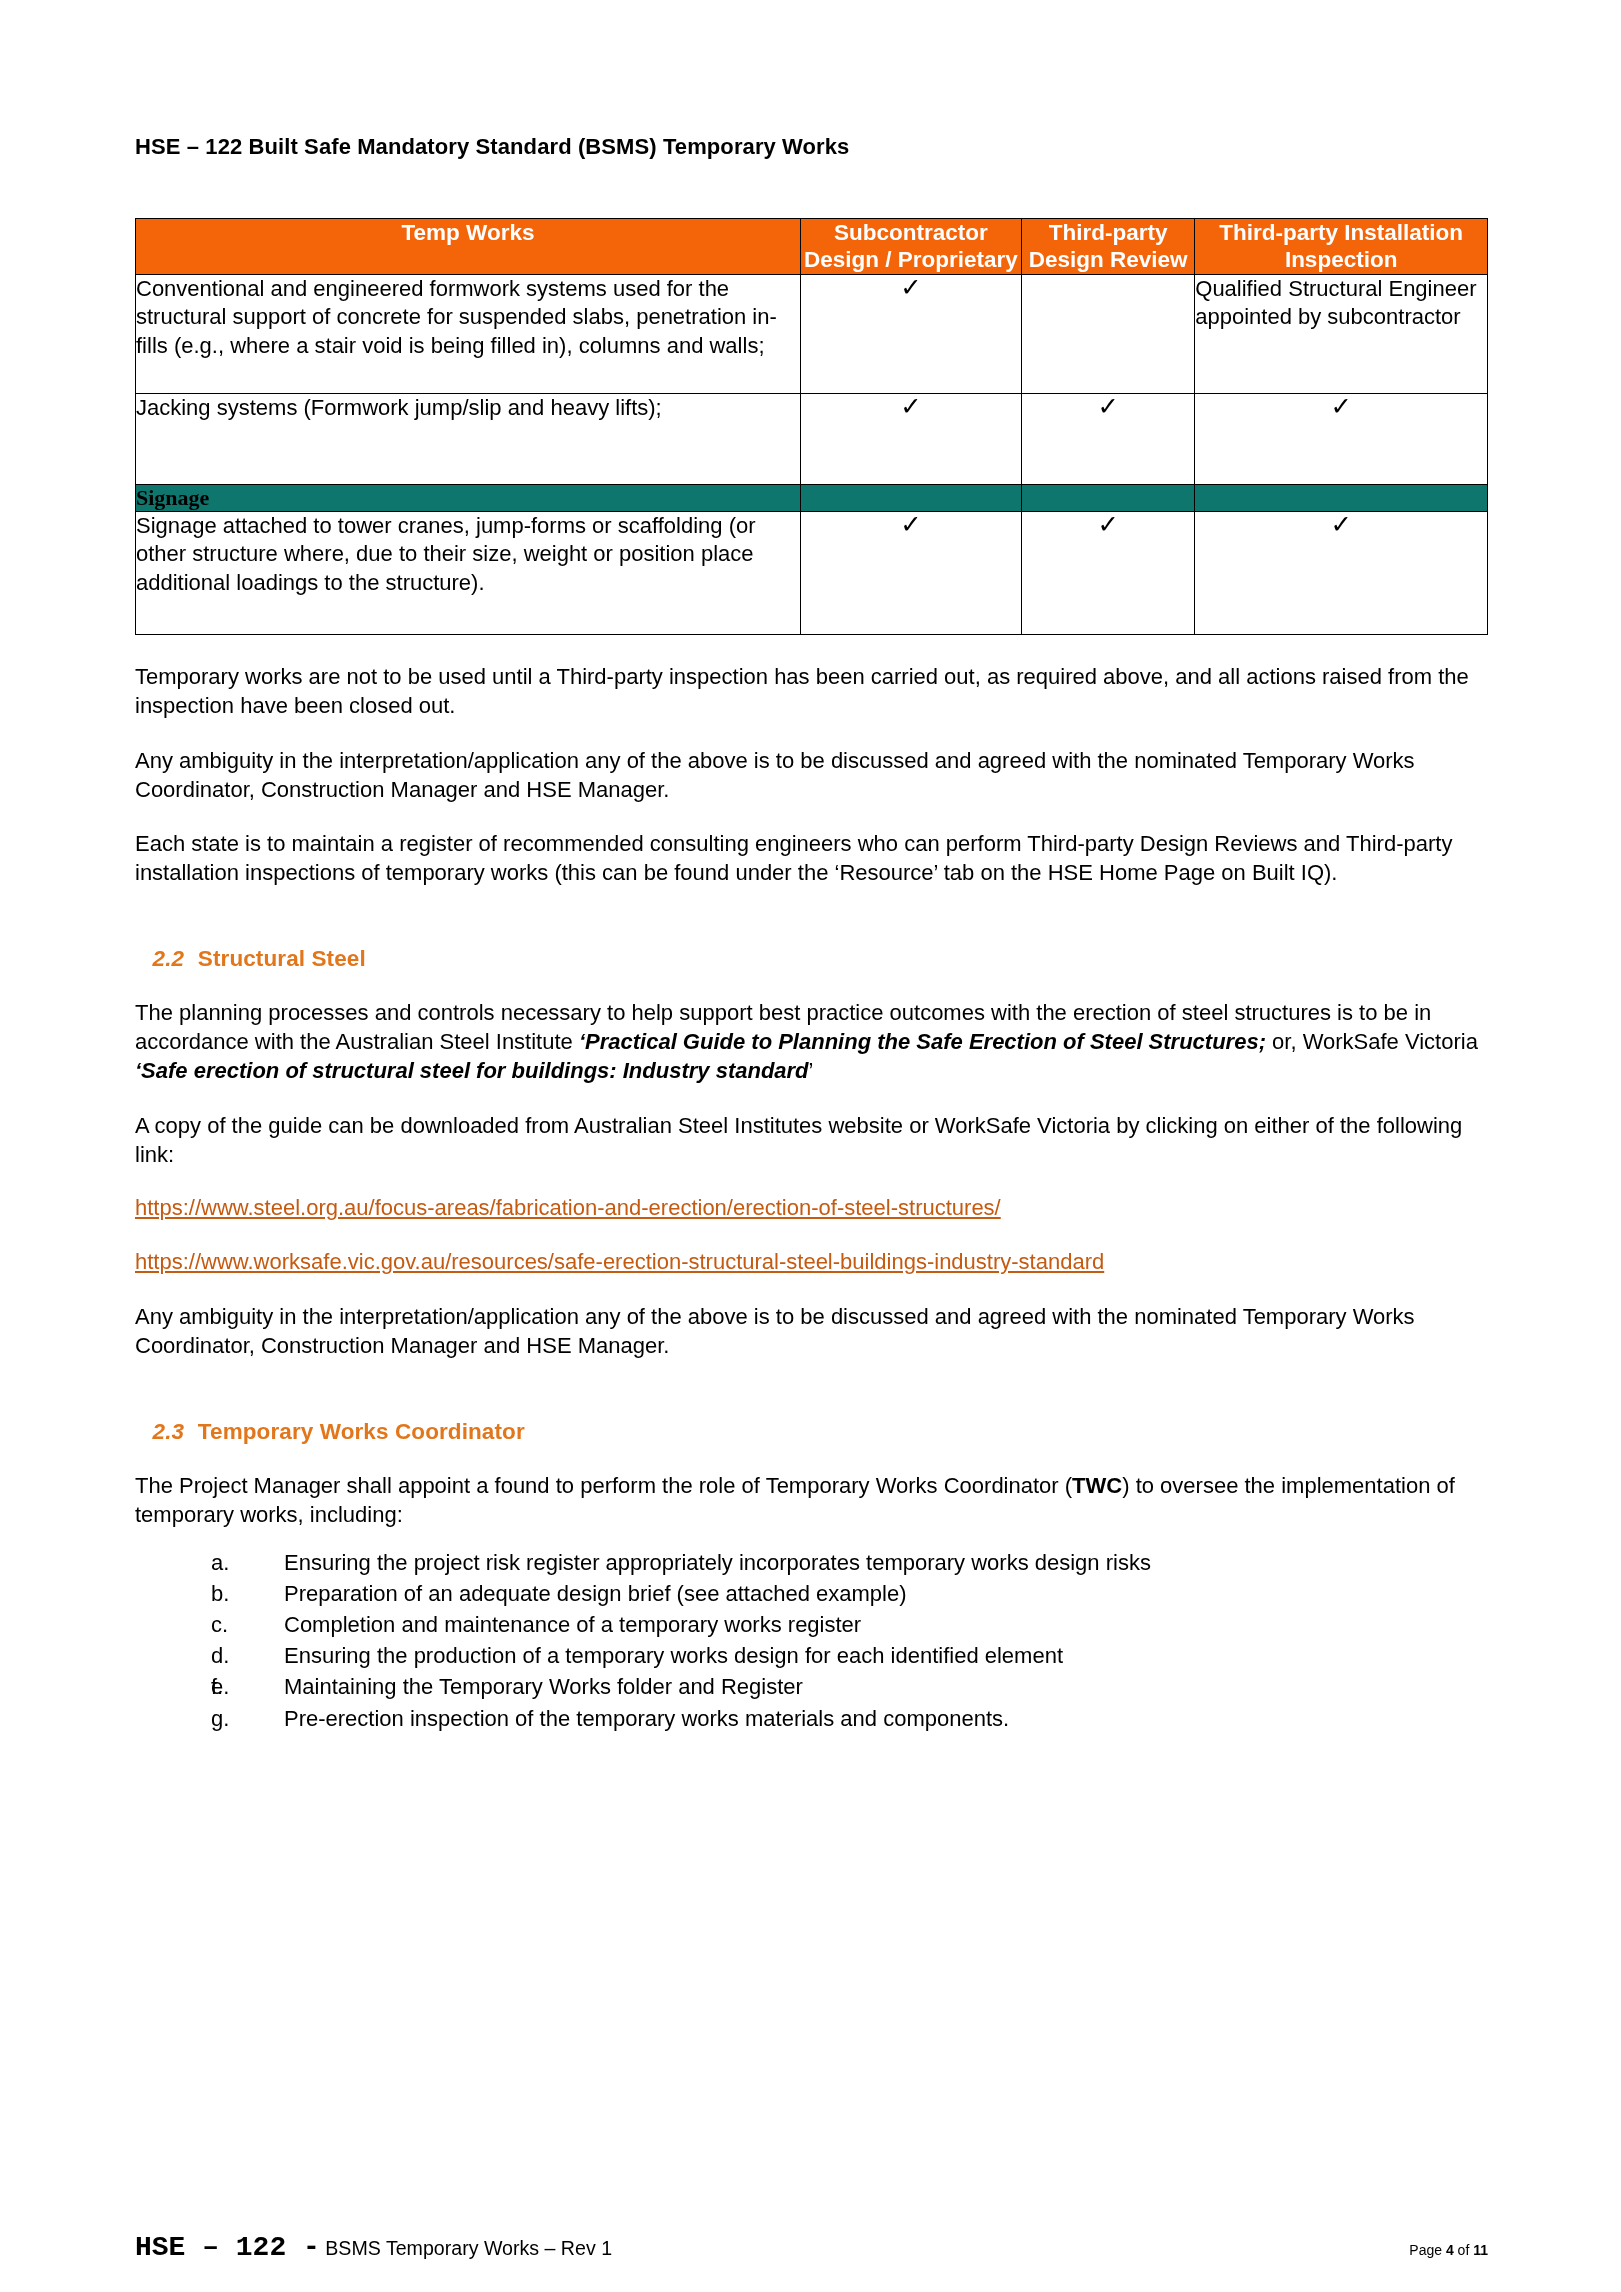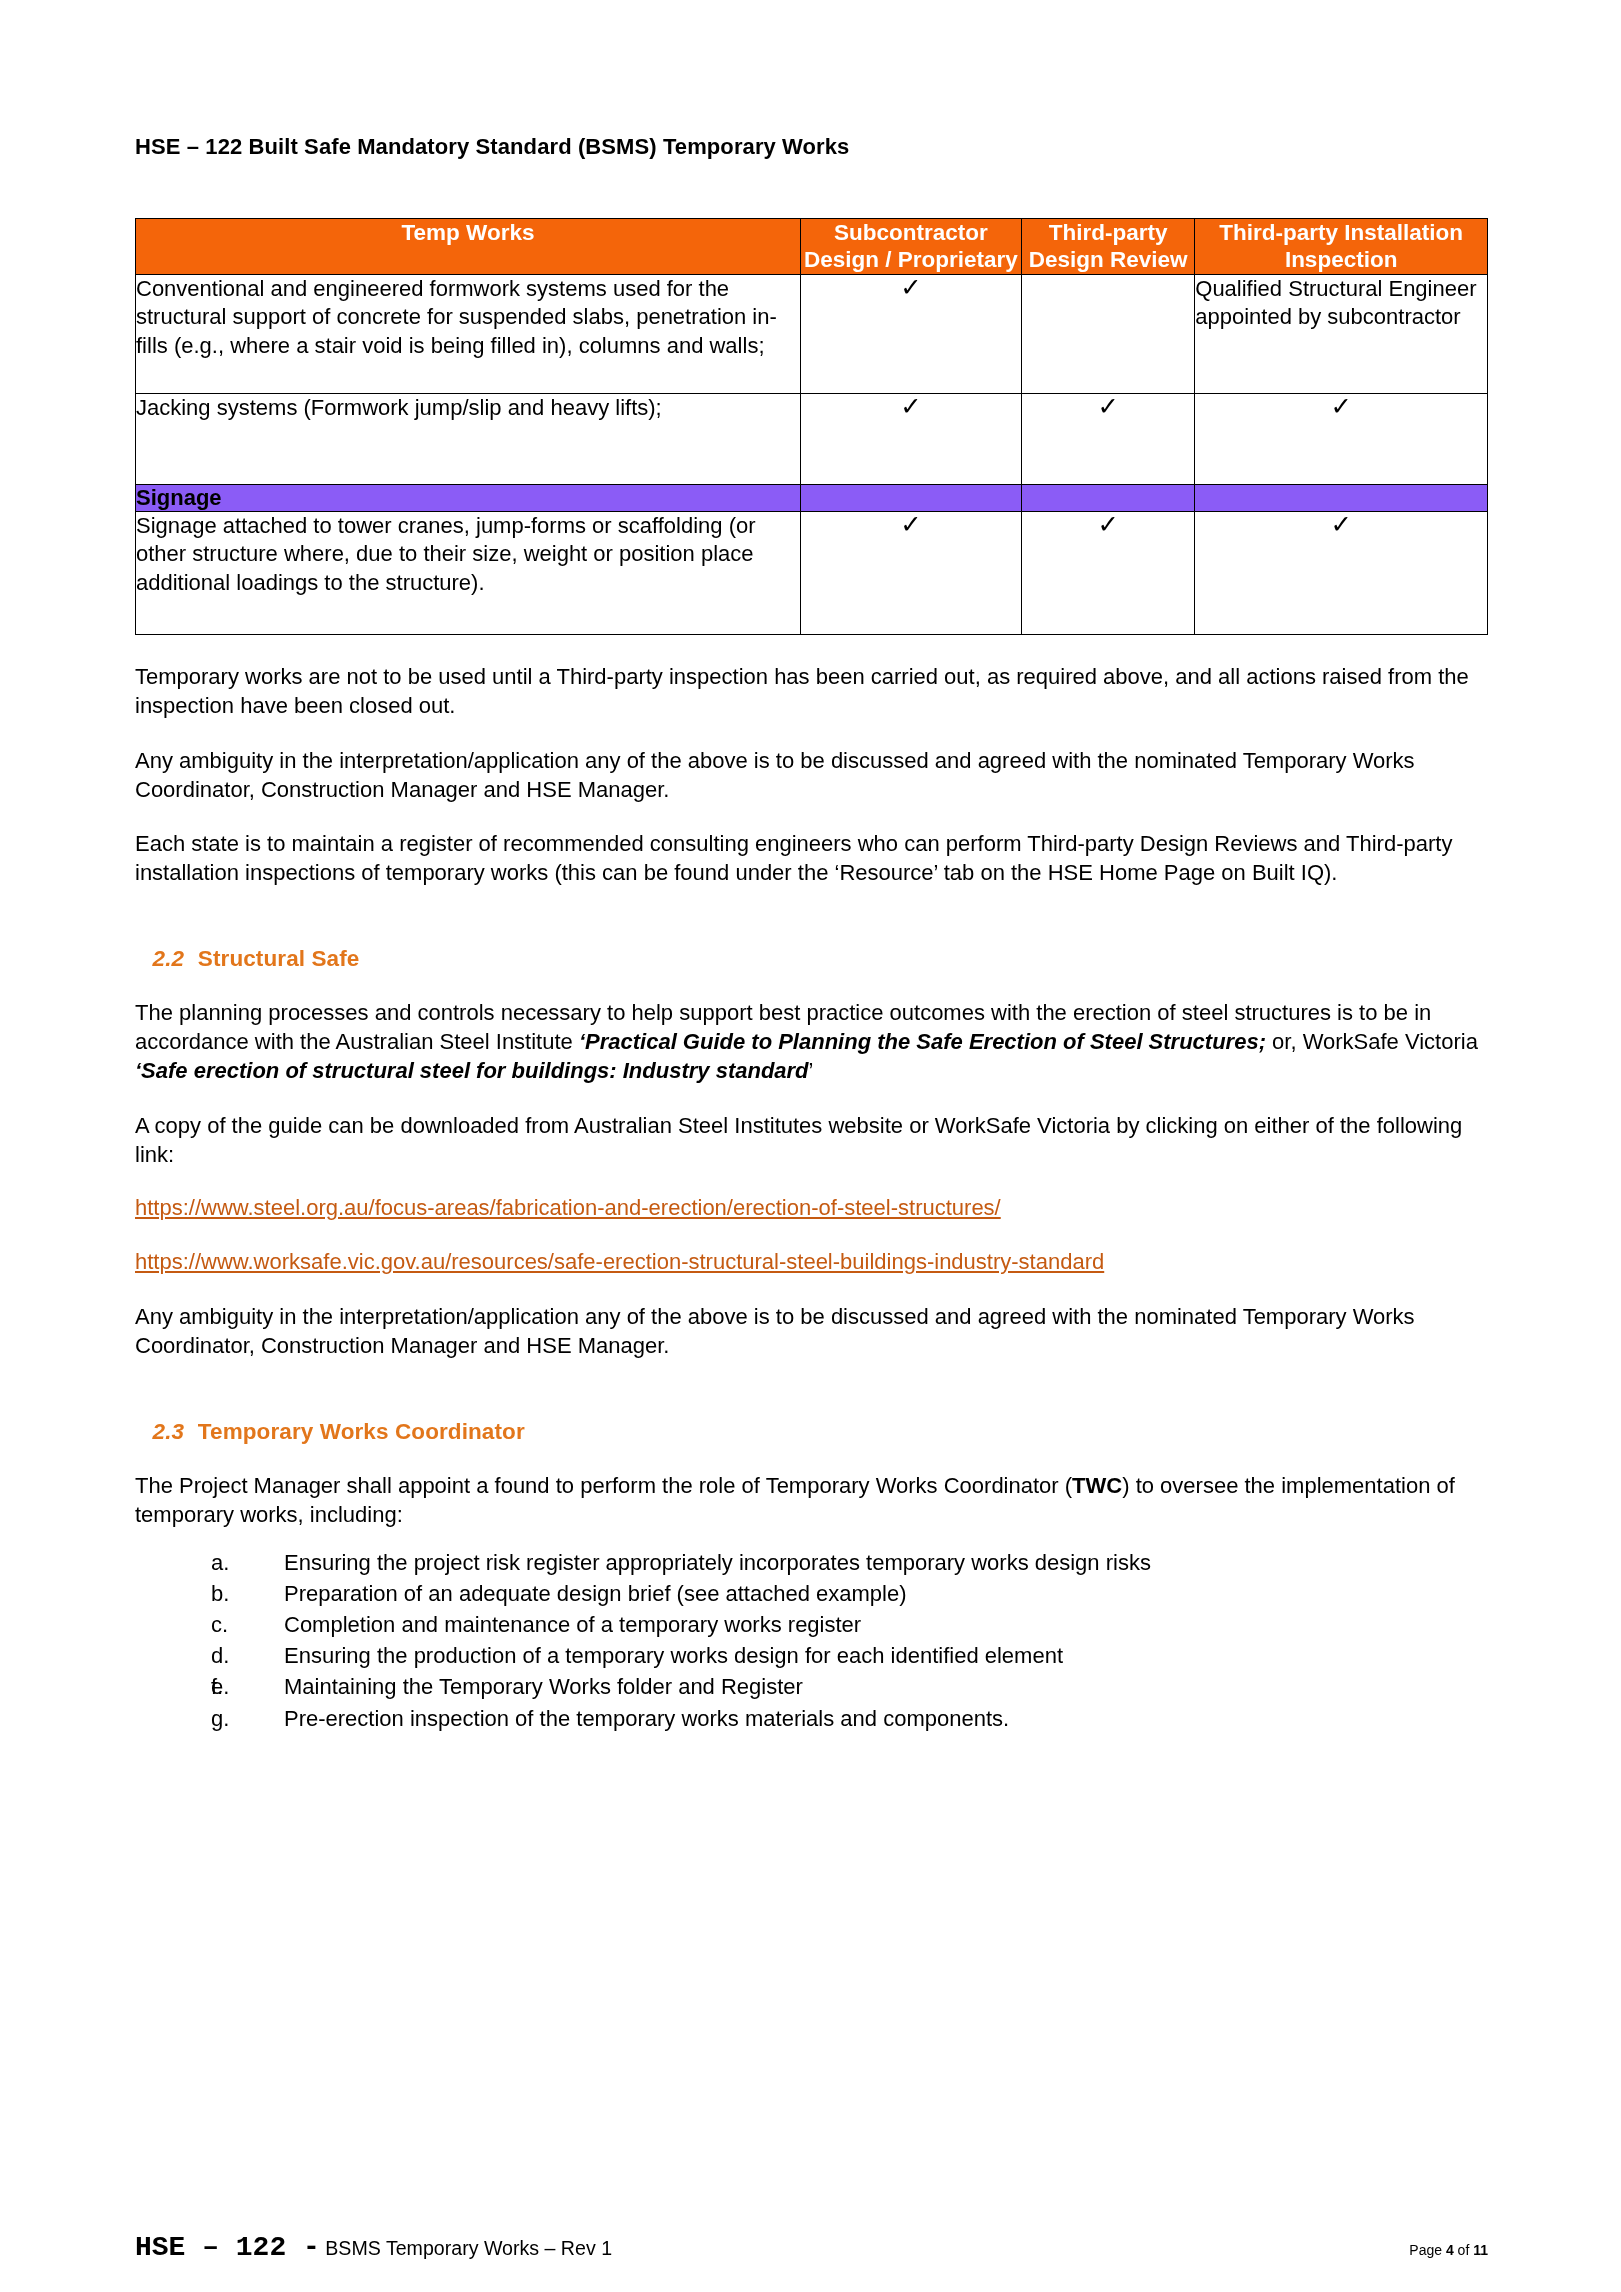--- a/index.html
+++ b/index.html
@@ -72,21 +72,22 @@
     line-height: 1.30;
     padding: 13.7px 13.7px 13.7px 15.7px;
   }
   .tick-cell {
     text-align: center;
     font-size: 25.5px;
     padding-top: 6.9px;
     line-height: 1;
   }
   .band-row td {
-    background: #8b5cf6;
+    background: #0f766e;
+    font-family: Liberation Serif, serif;
   }
   .band-label {
     font-size: 22px;
     font-weight: bold;
     padding: 11.8px 13.7px 13.7px 15.7px;
   }
   .band-blank { }
 
   
   p.para {
@@ -213,21 +214,21 @@
           <td class="tick-cell">✓</td>
         </tr>
       </tbody>
     </table>
 
     <p class="para first-after-table">Temporary works are not to be used until a Third-party inspection has been carried out, as required above, and all actions raised from the inspection have been closed out.</p>
     <p class="para">Any ambiguity in the interpretation/application any of the above is to be discussed and agreed with the nominated Temporary Works Coordinator, Construction Manager and HSE Manager.</p>
     <p class="para">Each state is to maintain a register of recommended consulting engineers who can perform Third-party Design Reviews and Third-party installation inspections of temporary works (this can be found under the ‘Resource’ tab on the HSE Home Page on Built IQ).</p>
 
     <h2 class="section">
-      <span class="num">2.2</span><span class="ttl">Structural Safe</span>
+      <span class="num">2.2</span><span class="ttl">Structural Steel</span>
     </h2>
 
     <p class="para"><span>The planning processes and controls necessary to help support best practice outcomes with the erection of steel structures is to be in accordance with the Australian Steel Institute </span><span class="bi">‘Practical Guide to Planning the Safe Erection of Steel Structures;</span><span> or, WorkSafe Victoria </span><span class="bi">‘Safe erection of structural steel for buildings: Industry standard</span><span>’</span></p>
 
     <p class="para">A copy of the guide can be downloaded from Australian Steel Institutes website or WorkSafe Victoria by clicking on either of the following link:</p>
 
     <p class="linkline"><span class="doclink">https://www.steel.org.au/focus-areas/fabrication-and-erection/erection-of-steel-structures/</span></p>
     <p class="linkline"><span class="doclink">https://www.worksafe.vic.gov.au/resources/safe-erection-structural-steel-buildings-industry-standard</span></p>
 
     <p class="para">Any ambiguity in the interpretation/application any of the above is to be discussed and agreed with the nominated Temporary Works Coordinator, Construction Manager and HSE Manager.</p>

